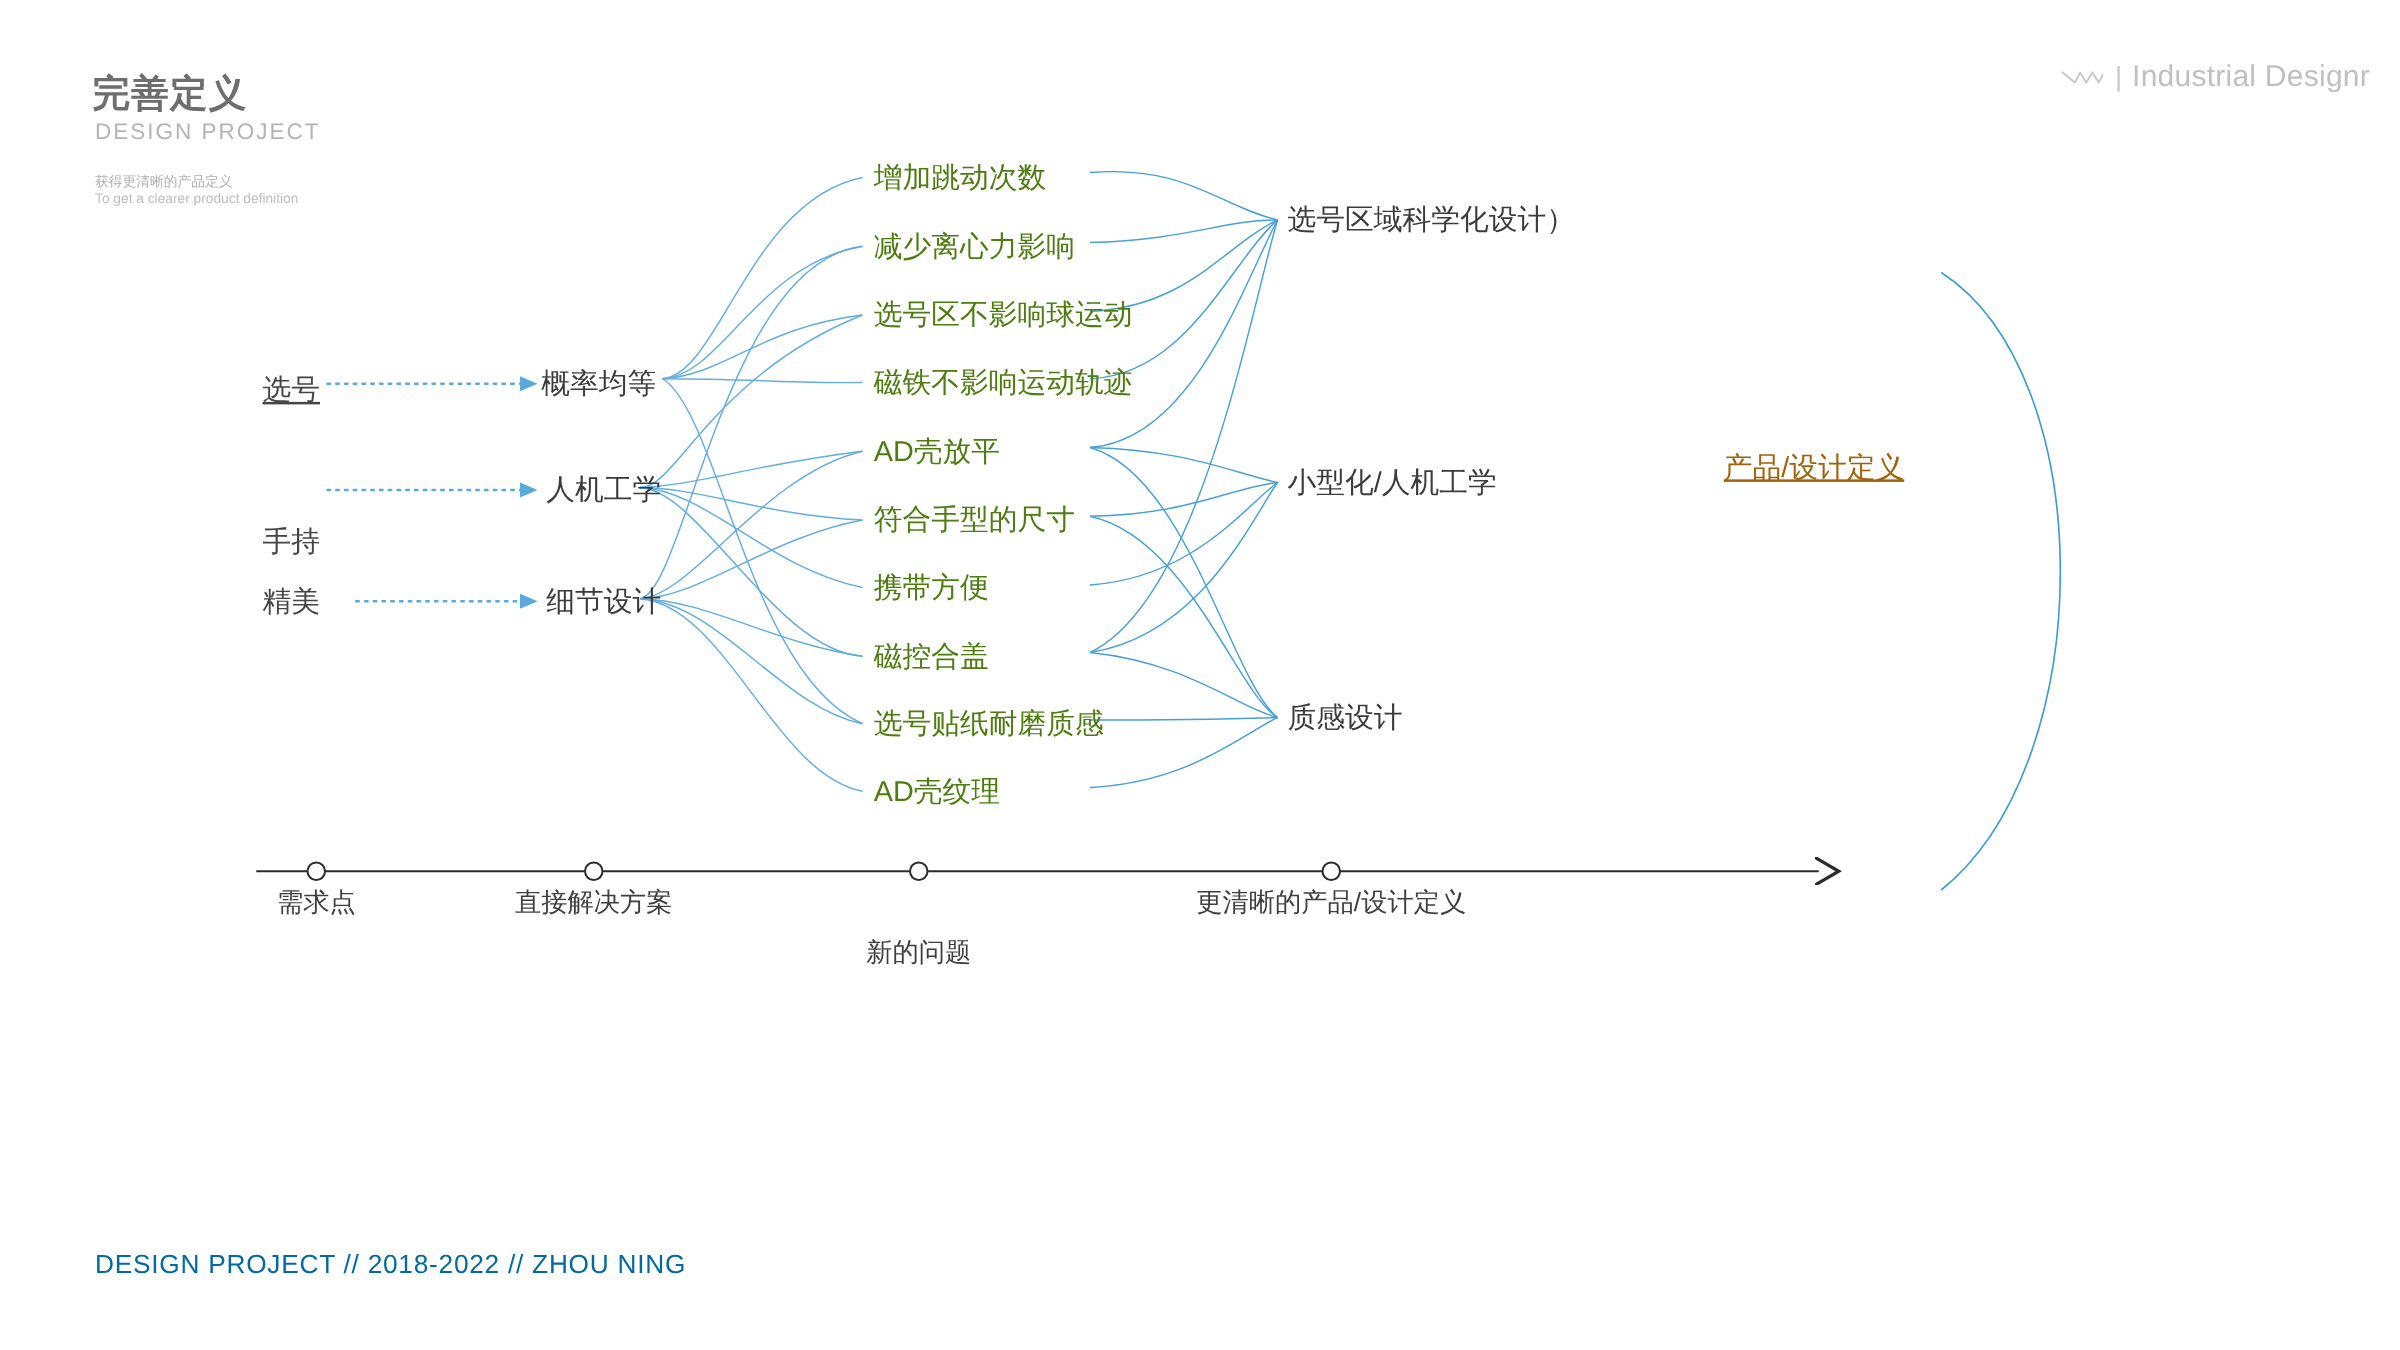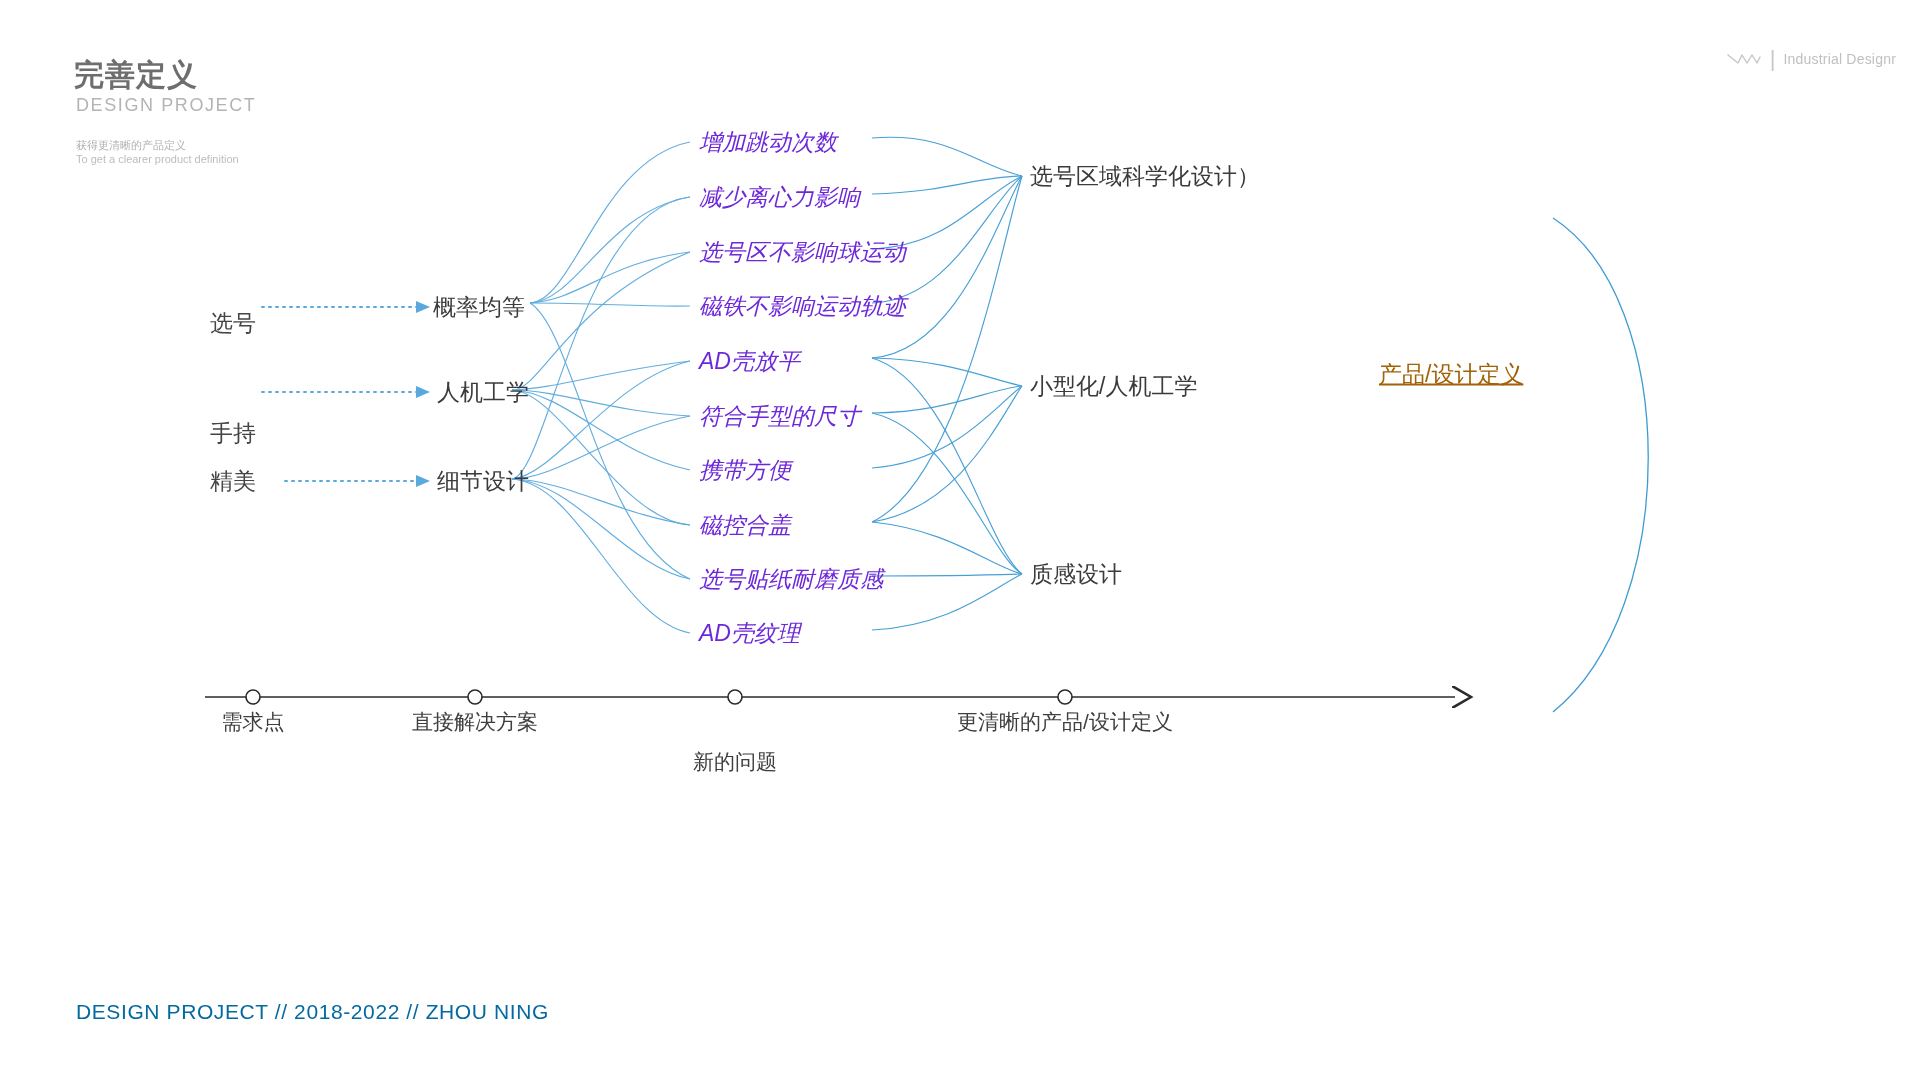--- a/index.html
+++ b/index.html
@@ -41,21 +41,21 @@
   #brand {
     position: absolute; right: 24px; top: 48px;
     display: flex; align-items: center; gap: 8px;
     color: #c0c0c0;
   }
   #brand-mark { display: block; }
   #brand-divider {
     font-size: 22px; color: #c8c8c8; line-height: 1;
   }
   #brand-text {
-    font-size: 14px; color: #c0c0c0; white-space: nowrap;
+    font-size: 24px; color: #c0c0c0; white-space: nowrap;
     letter-spacing: 0.2px;
   }
 
   
   #diagram {
     position: absolute; left: 0; top: 0;
     width: 1920px; height: 1080px;
     pointer-events: none;
   }
 
@@ -63,21 +63,21 @@
   .node {
     position: absolute;
     font-size: 23px;
     color: #3b3b3b;
     white-space: nowrap;
     transform: translateY(-50%);
     font-family: "Liberation Sans", "DejaVu Sans", sans-serif;
   }
   .node.lvl1 { color: #454545; }
   .node.lvl2 { color: #3b3b3b; }
-  .node.lvl3 { color: #6d28d9; font-style: italic; }
+  .node.lvl3 { color: #4d7c0f; }
   .node.lvl4 { color: #3b3b3b; }
   .node.final { color: #a16207; text-decoration: underline; }
 
   
   #timeline-label-row { position: absolute; left: 0; top: 0; }
   .tl-label {
     position: absolute;
     font-size: 21px; color: #3f3f3f;
     white-space: nowrap;
     transform: translateX(-50%);
@@ -175,21 +175,21 @@
     <g id="timeline">
       <line x1="205" y1="697" x2="1455" y2="697" stroke="#2b2b2b" stroke-width="1.6" marker-end="url(#tlArrow)"></line>
       <circle cx="253" cy="697" r="7" fill="#ffffff" stroke="#2b2b2b" stroke-width="1.6"></circle>
       <circle cx="475" cy="697" r="7" fill="#ffffff" stroke="#2b2b2b" stroke-width="1.6"></circle>
       <circle cx="735" cy="697" r="7" fill="#ffffff" stroke="#2b2b2b" stroke-width="1.6"></circle>
       <circle cx="1065" cy="697" r="7" fill="#ffffff" stroke="#2b2b2b" stroke-width="1.6"></circle>
     </g>
   </svg>
 
   <div id="nodes">
-    <div class="node lvl1" style="left:210px; top:323px;">选号</div>
+    <div class="node lvl1" style="left:210px; top:312px;text-decoration:underline;">选号</div>
     <div class="node lvl1" style="left:210px; top:392px;margin-top:41px;">手持</div>
     <div class="node lvl1" style="left:210px; top:481px;">精美</div>
 
     <div class="node lvl2" style="left:433px; top:307px;">概率均等</div>
     <div class="node lvl2" style="left:437px; top:392px;">人机工学</div>
     <div class="node lvl2" style="left:437px; top:481px;">细节设计</div>
 
     <div class="node lvl3" style="left:699px; top:142px;">增加跳动次数</div>
     <div class="node lvl3" style="left:699px; top:197px;">减少离心力影响</div>
     <div class="node lvl3" style="left:699px; top:252px;">选号区不影响球运动</div>

